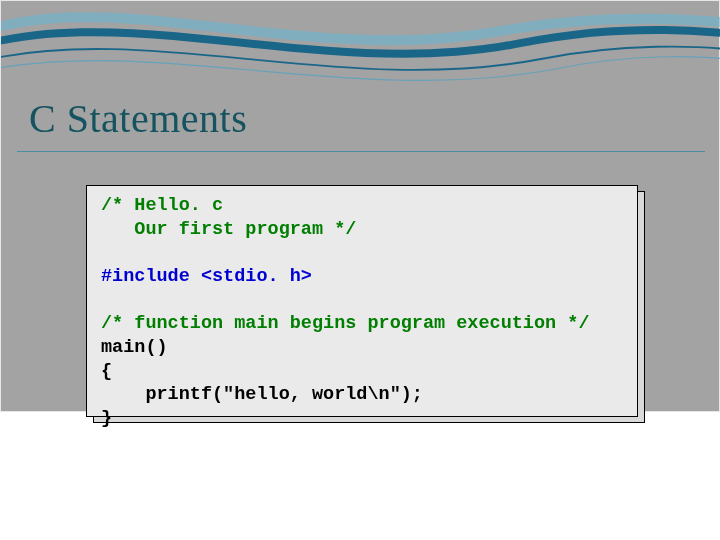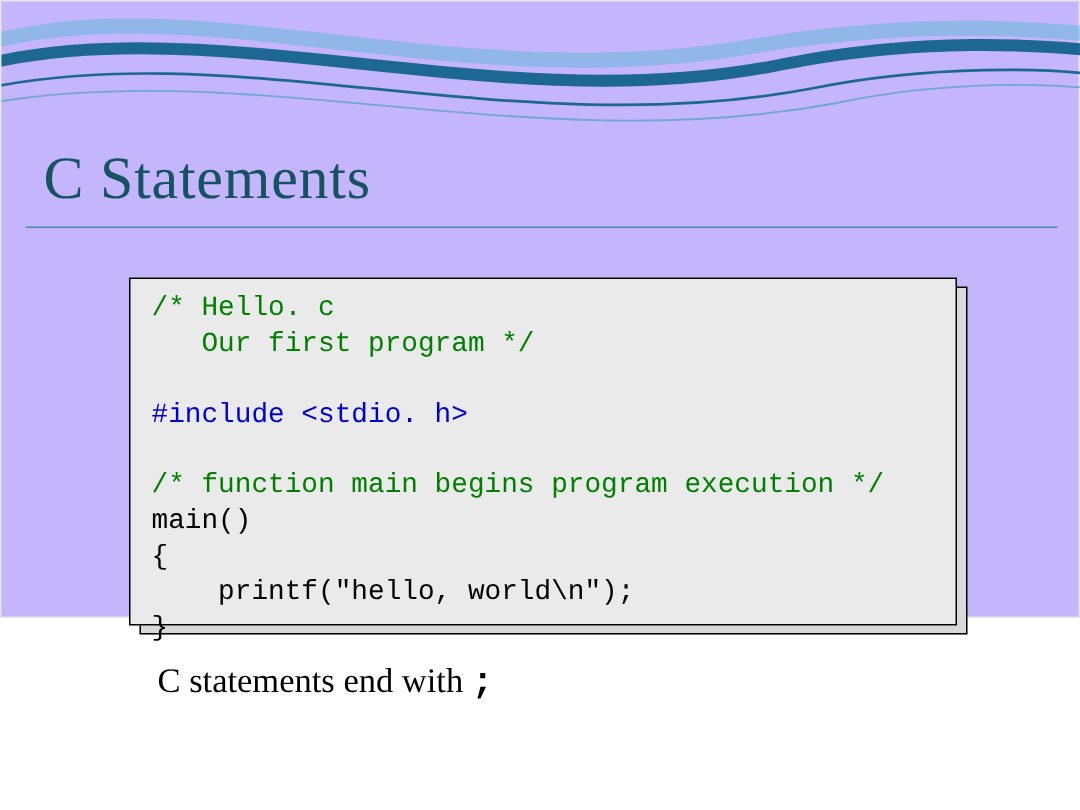--- a/index.html
+++ b/index.html
@@ -1,20 +1,20 @@
 <!DOCTYPE html>
 <html><head>
 <meta charset="utf-8">
 <style>
   * { margin: 0; padding: 0; box-sizing: border-box; }
   html, body { width: 720px; height: 540px; overflow: hidden; font-family: Georgia, 'Times New Roman', serif; background: #fff; }
   .slide {
     width: 720px; height: 412px;
     position: relative;
-    background: #c4b5fd;
+    background: #a3a3a3;
     border: 1px solid #e6e6e6;
   }
   .wave {
     position: absolute;
     top: 0; left: 0; width: 720px; height: 100px;
     z-index: 0;
   }
   .title {
     position: absolute;
     top: 94px; left: 28px;
@@ -40,21 +40,21 @@
     z-index: 1;
   }
   .codebox {
     position: absolute;
     top: 184px; left: 85px;
     width: 552px; height: 232px;
     background: #eaeaea;
     border: 1.5px solid #000;
     padding: 8px 14px;
     font-family: 'Courier New', Courier, monospace;
-    font-weight: normal;
+    font-weight: bold;
     font-size: 18.5px;
     line-height: 1.28;
     white-space: pre;
     z-index: 2;
   }
   .c-green { color: #007f00; }
   .c-blue  { color: #0000d0; }
   .c-black { color: #000; }
   .footer-text {
     position: absolute;
@@ -105,18 +105,15 @@
 <span class="c-green">   Our first program */</span>
 <span></span>
 <span class="c-blue">#include &lt;stdio. h&gt;</span>
 <span></span>
 <span class="c-green">/* function main begins program execution */</span>
 <span class="c-black">main()</span>
 <span class="c-black">{</span>
 <span class="c-black">    printf("hello, world\n");</span>
 <span class="c-black">}</span></div>
 
-  <div class="footer-text">
-    <span>C statements end with </span><span class="semicolon">;</span>
-  </div>
 
 
 </div>
 
 </body></html>

